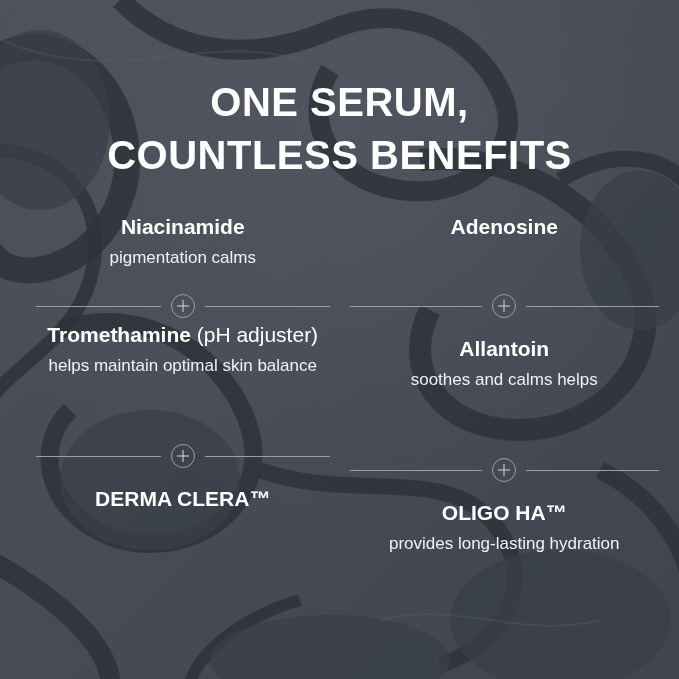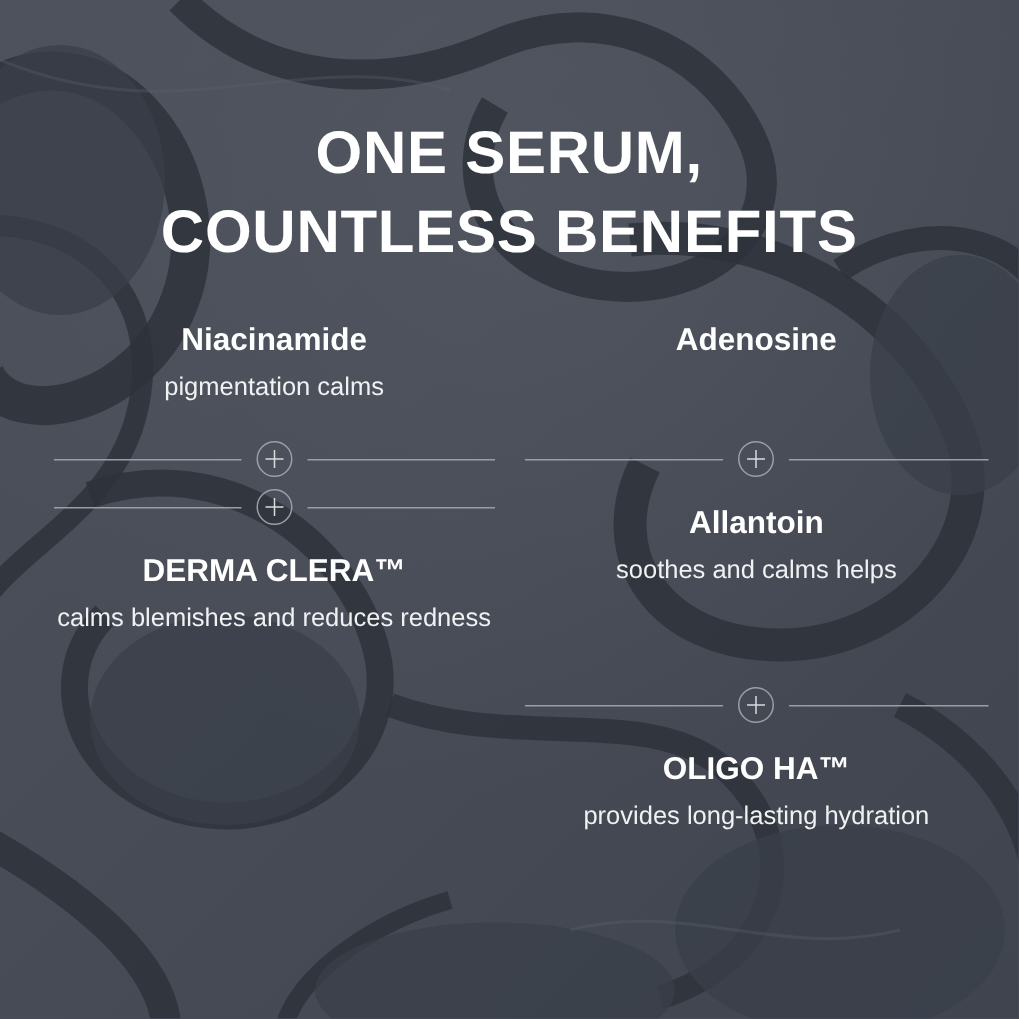--- a/index.html
+++ b/index.html
@@ -186,32 +186,37 @@
           </div>
           <div class="item-desc">pigmentation calms</div>
         </div>
 
         <div class="divider">
           <div class="rule"></div>
           <div class="plus"></div>
           <div class="rule"></div>
         </div>
 
+        <div class="item row-2">
+          <div class="item-title">
+            <span>Tromethamine</span><span class="light"> (pH adjuster)</span>
+          </div>
+          <div class="item-desc">helps maintain optimal skin balance</div>
+        </div>
 
         <div class="divider">
           <div class="rule"></div>
           <div class="plus"></div>
           <div class="rule"></div>
         </div>
 
         <div class="item row-3 pad-top-1">
           <div class="item-title">
             <span>DERMA CLERA™</span><span class="light"></span>
           </div>
-          <div class="item-desc">calms blemishes and reduces redness</div>
         </div>
 
       </div>
 
       <div class="col col-right">
 
         <div class="item row-1">
           <div class="item-title">
             <span>Adenosine</span><span class="light"></span>
           </div>

